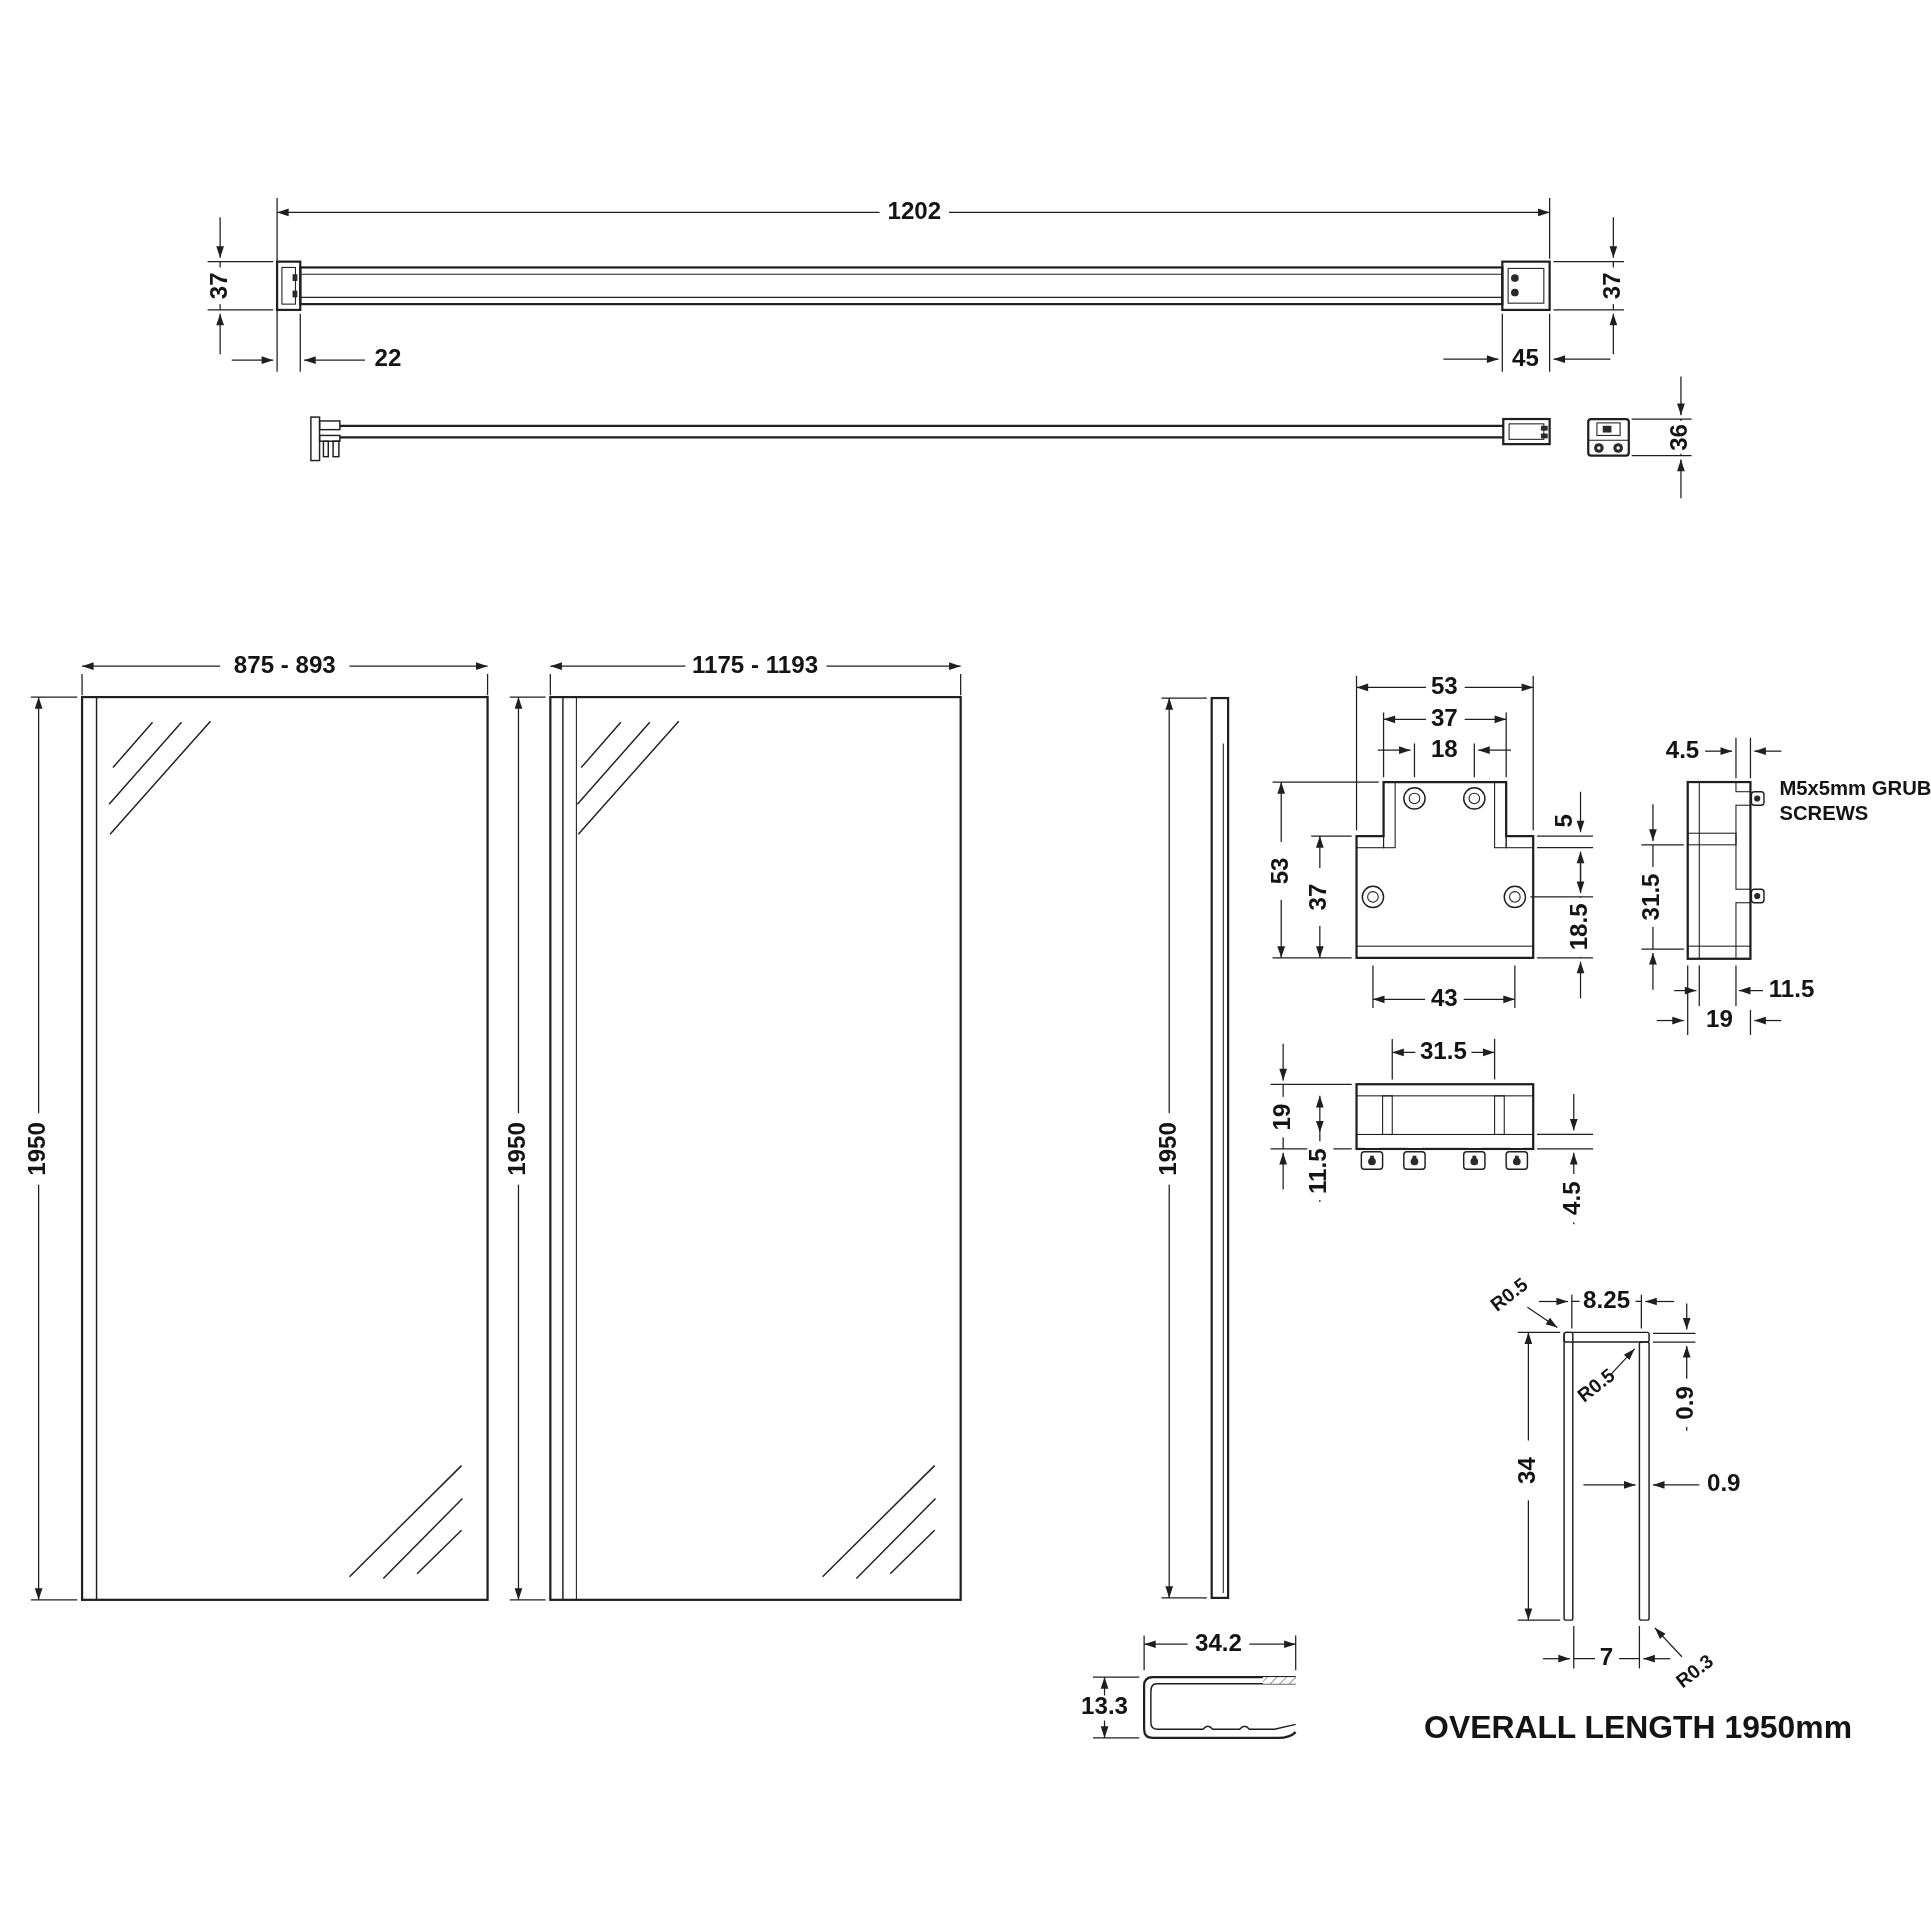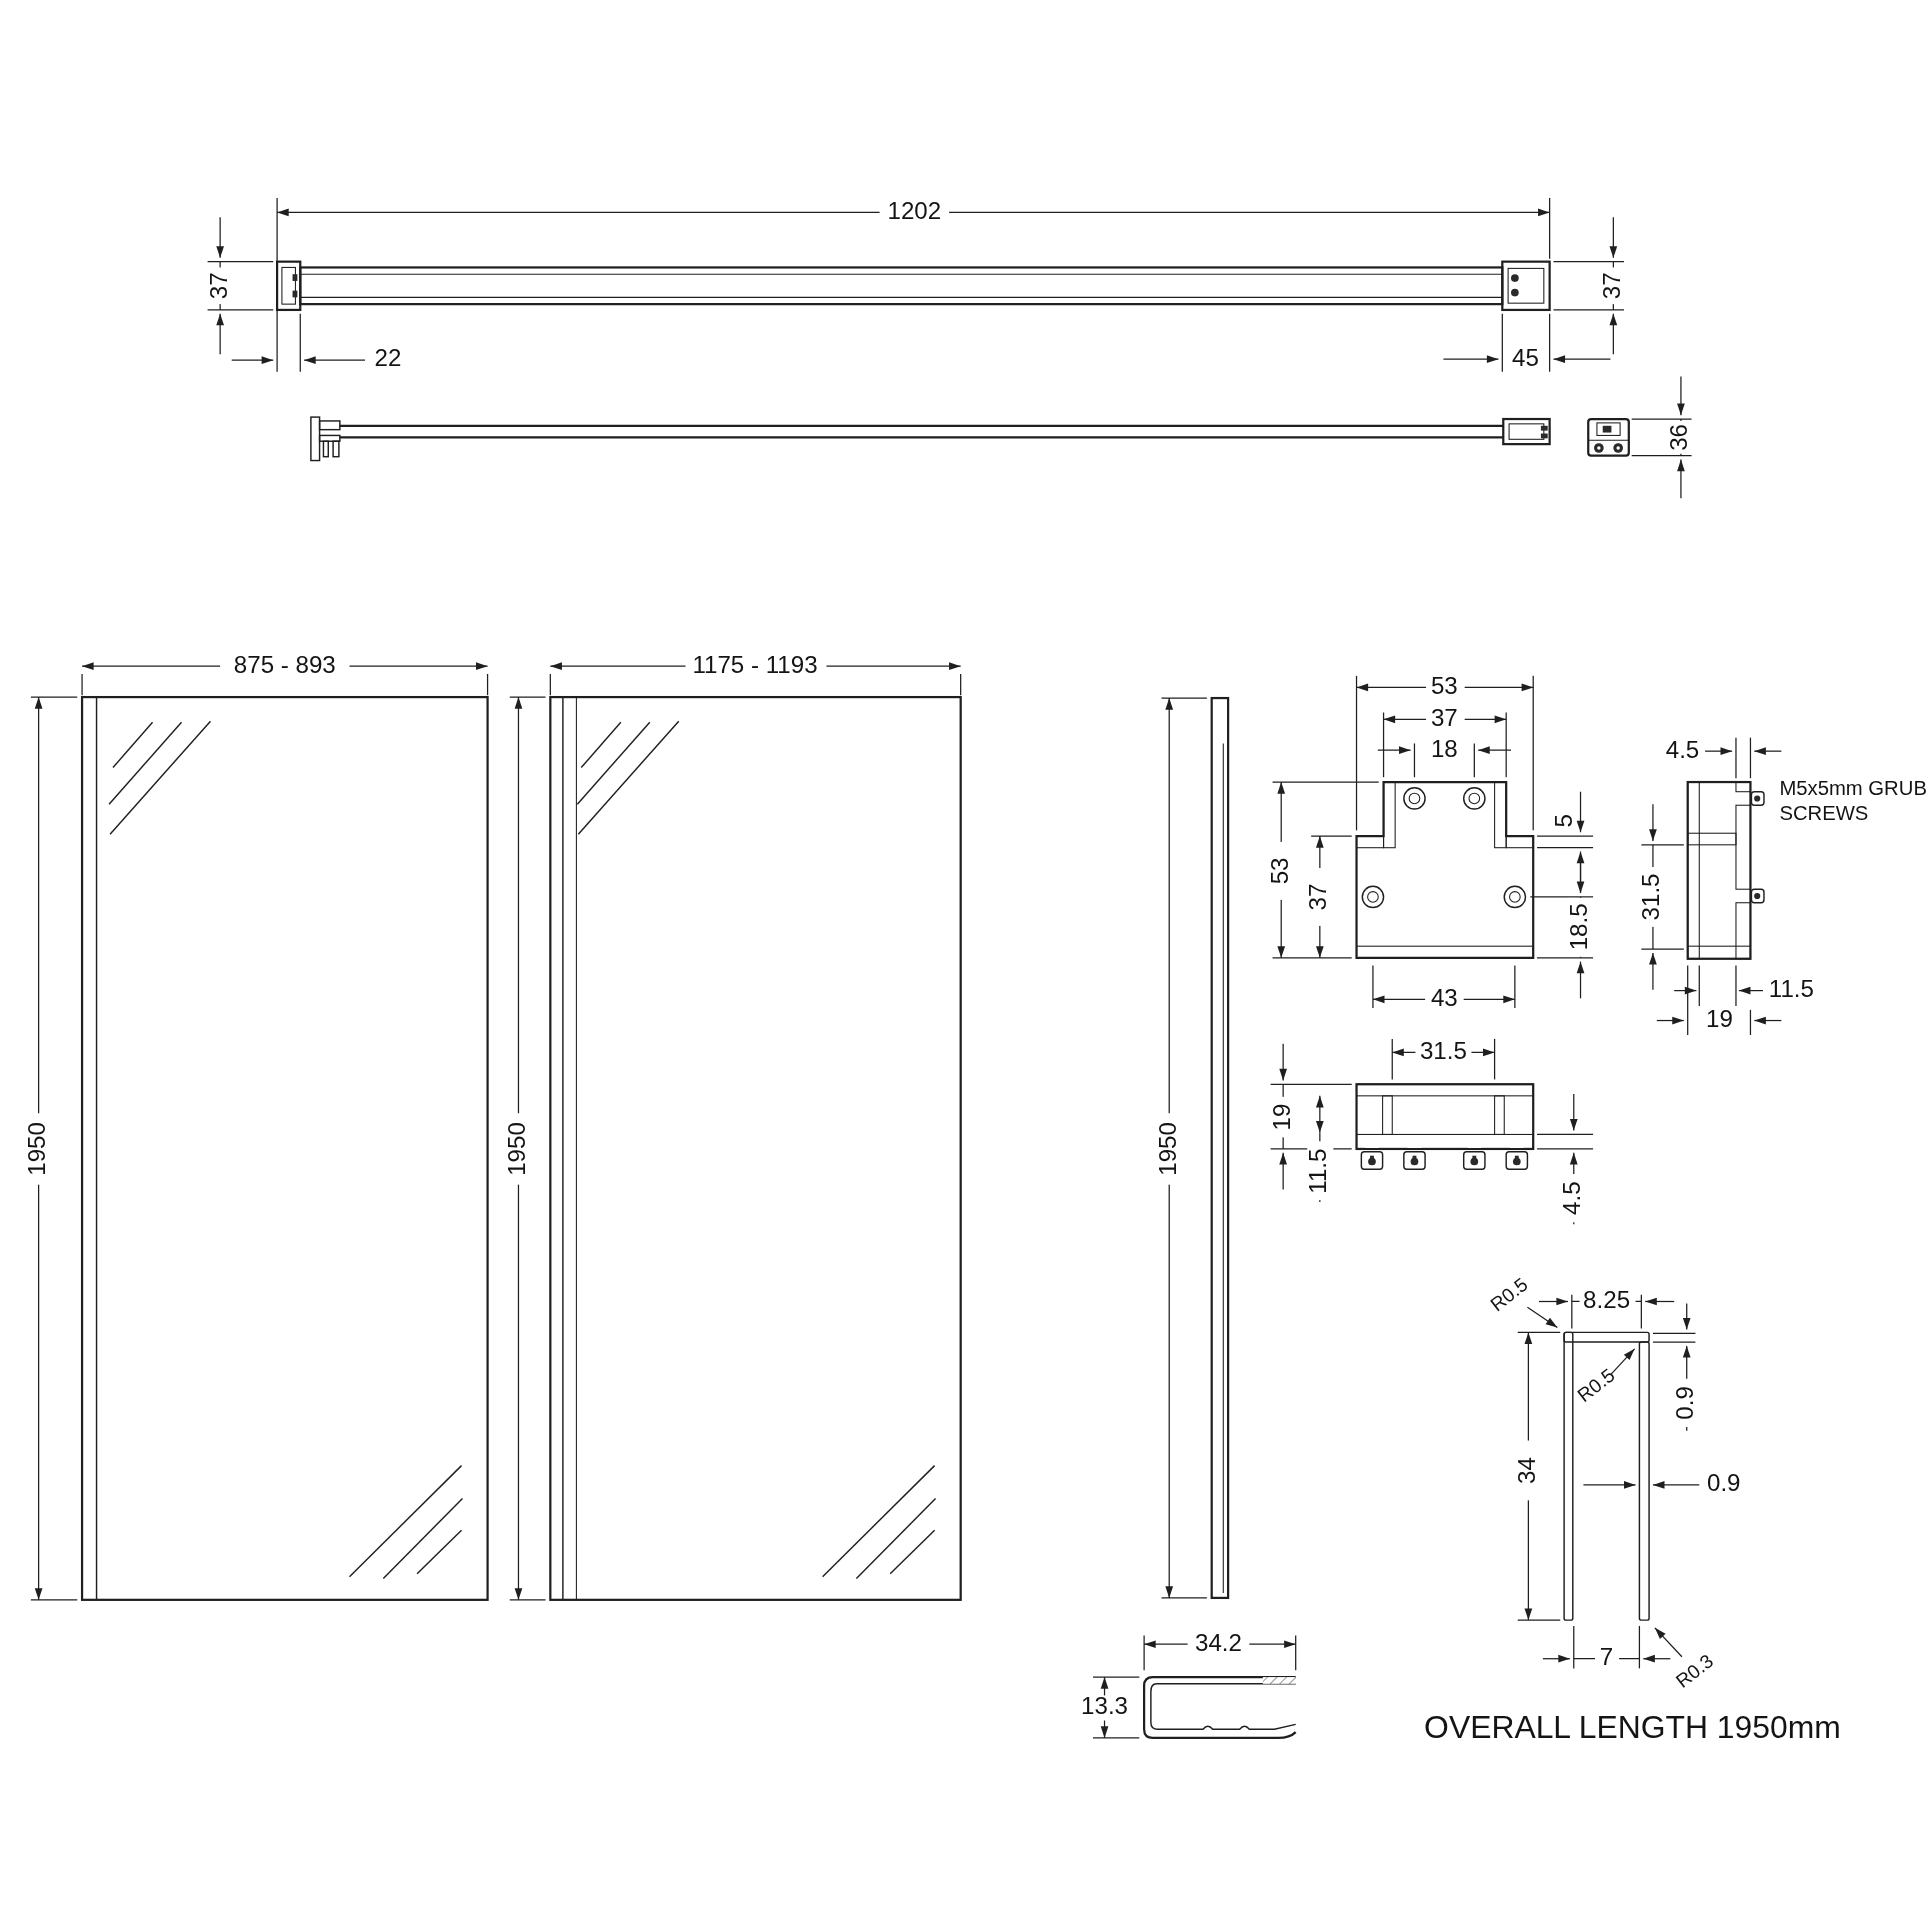--- a/index.html
+++ b/index.html
@@ -1,16 +1,16 @@
 <!DOCTYPE html>
 <html><head>
 <meta charset="utf-8">
 <style>
   html,body{margin:0;padding:0;background:#ffffff;}
-  .stage{width:1703px;height:1931px;background:#4d7c0f;position:relative;font-family:"Liberation Sans",sans-serif;}
+  .stage{width:1703px;height:1931px;background:#4d7c0f;position:relative;font-family:"Liberation Sans",sans-serif;font-weight:bold;}
   svg{display:block;}
   .lbl{font-family:"Liberation Sans",sans-serif;font-size:25px;fill:#141414;}
   .lbl-sm{font-family:"Liberation Sans",sans-serif;font-size:21px;fill:#141414;}
   .lbl-xs{font-family:"Liberation Sans",sans-serif;font-size:20px;fill:#141414;}
   .lbl-big{font-family:"Liberation Sans",sans-serif;font-size:33px;fill:#141414;}
   .ln{stroke:#1f1f1f;stroke-width:1.5;fill:none;}
   .thick{stroke:#1f1f1f;stroke-width:2.3;fill:none;}
   .thin{stroke:#1f1f1f;stroke-width:1.1;fill:none;}
   .dim{stroke:#1f1f1f;stroke-width:1.3;fill:none;}
   .bg{fill:#ffffff;stroke:none;}

